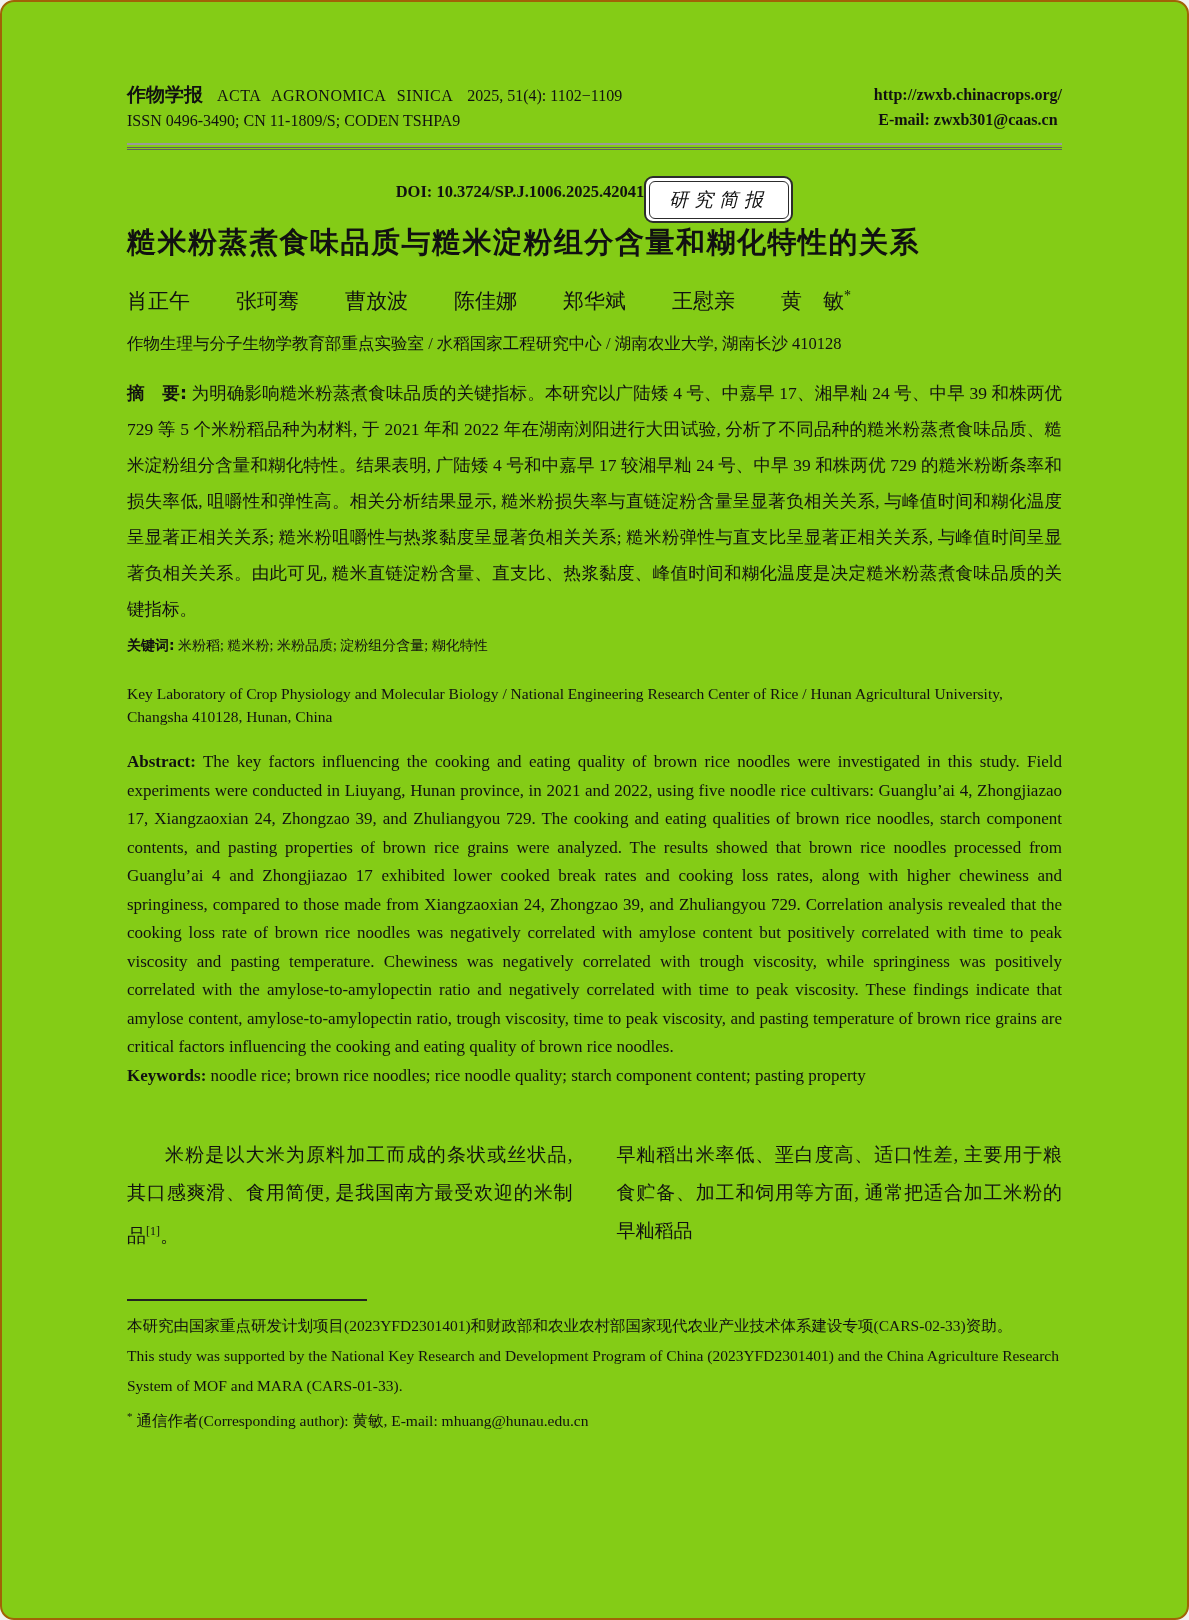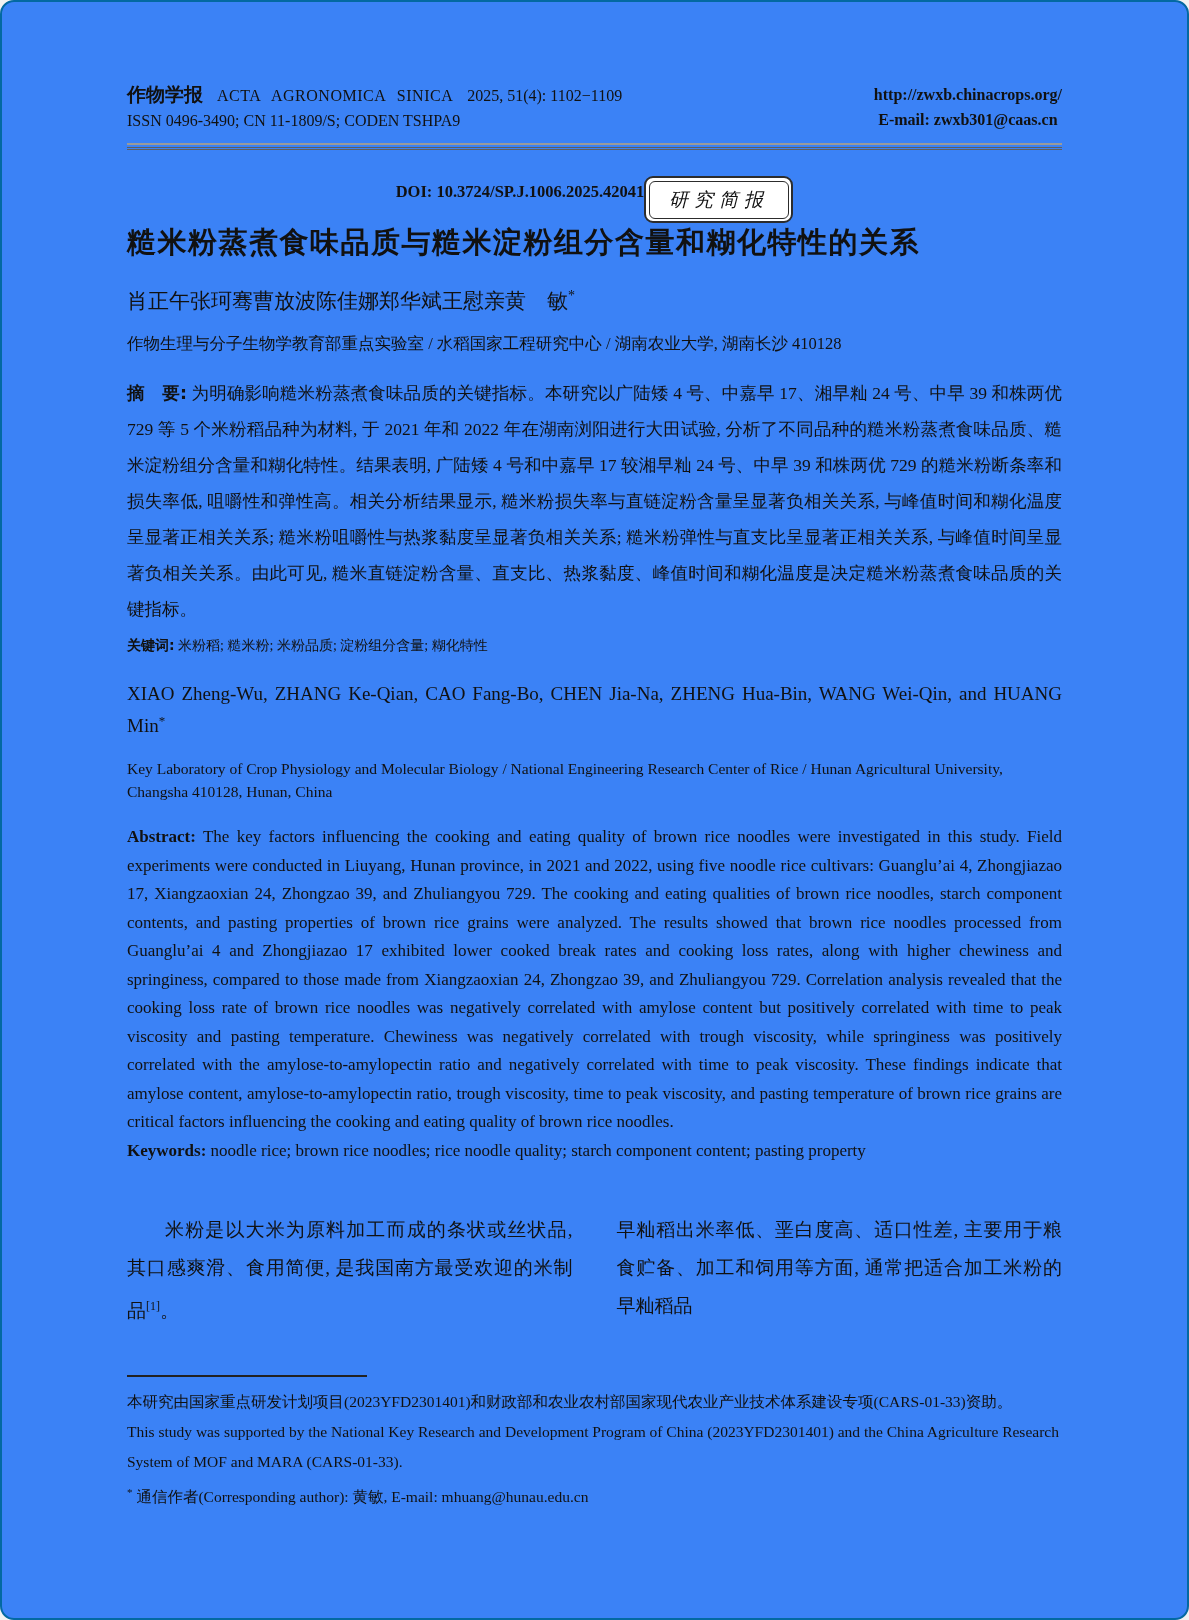--- a/index.html
+++ b/index.html
@@ -4,22 +4,22 @@
 <style>
   * { margin: 0; padding: 0; box-sizing: border-box; }
   html, body { background: #f2f2f2; }
   body { font-family: "Liberation Serif", "DejaVu Serif", serif; color: #111; }
 
   .page {
     position: relative;
     width: 1189px;
     height: 1620px;
     margin: 0 auto;
-    background: #3b82f6;
-    border: 2px solid #0369a1;
+    background: #84cc16;
+    border: 2px solid #a16207;
     border-radius: 14px;
     overflow: hidden;
   }
   .content { width: 935px; margin: 0 auto; padding-top: 80px; }
 
   
   .jheader { display: flex; justify-content: space-between; align-items: flex-start; }
   .jheader-left { font-size: 16px; line-height: 25px; }
   .jname-cn { font-family: "DejaVu Sans", "Liberation Sans", sans-serif; font-weight: bold; font-size: 19px; margin-right: 14px; }
   .jname-en { word-spacing: 7px; letter-spacing: 0.5px; }
@@ -28,21 +28,21 @@
   .double-rule { margin-top: 10px; height: 7px; border-top: 2px solid #9a9a9a; border-bottom: 3px double #5f5f5f; }
 
   
   .doi-row { margin-top: 26px; display: flex; justify-content: center; align-items: flex-start; }
   .doi { font-weight: bold; font-size: 16.5px; padding-top: 6px; }
   .badge { border: 2px solid #2c2c2c; border-radius: 9px; padding: 2.5px; background: #fff; }
   .badge-inner { border: 1.5px solid #2c2c2c; border-radius: 6px; padding: 5px 19px; font-size: 19px; letter-spacing: 6px; font-style: italic; }
 
   
   .title-cn { margin-top: 0; font-family: Liberation Sans, sans-serif; font-weight: bold; font-size: 29px; letter-spacing: 1.5px; }
-  .authors-cn { margin-top: 24px; font-size: 21px; display: flex; align-items: baseline; }
+  .authors-cn { margin-top: 24px; font-size: 21px; display: flex; gap: 46px; align-items: baseline; }
   .authors-cn sup { font-size: 14px; }
   .affil-cn { margin-top: 18px; font-size: 16.5px; }
 
   .abstract-cn { margin-top: 20px; font-size: 17.5px; line-height: 36px; text-align: justify; }
   .label-bold-cjk { font-family: "DejaVu Sans", "Liberation Sans", sans-serif; font-weight: bold; }
   .kw-cn { font-size: 14px; line-height: 36px; text-align: justify; }
 
   .title-en { margin-top: 44px; font-weight: bold; font-size: 23.5px; line-height: 34px; text-align: justify; }
   .authors-en { margin-top: 16px; font-size: 19px; line-height: 27px; text-align: justify; }
   .authors-en sup { font-size: 13px; }
@@ -110,23 +110,20 @@
       <span class="label-bold-cjk">摘　要:</span>
       <span>为明确影响糙米粉蒸煮食味品质的关键指标。本研究以广陆矮 4 号、中嘉早 17、湘早籼 24 号、中早 39 和株两优 729 等 5 个米粉稻品种为材料, 于 2021 年和 2022 年在湖南浏阳进行大田试验, 分析了不同品种的糙米粉蒸煮食味品质、糙米淀粉组分含量和糊化特性。结果表明, 广陆矮 4 号和中嘉早 17 较湘早籼 24 号、中早 39 和株两优 729 的糙米粉断条率和损失率低, 咀嚼性和弹性高。相关分析结果显示, 糙米粉损失率与直链淀粉含量呈显著负相关关系, 与峰值时间和糊化温度呈显著正相关关系; 糙米粉咀嚼性与热浆黏度呈显著负相关关系; 糙米粉弹性与直支比呈显著正相关关系, 与峰值时间呈显著负相关关系。由此可见, 糙米直链淀粉含量、直支比、热浆黏度、峰值时间和糊化温度是决定糙米粉蒸煮食味品质的关键指标。</span>
     </p>
 
     <p class="kw-cn">
       <span class="label-bold-cjk">关键词:</span>
       <span>米粉稻; 糙米粉; 米粉品质; 淀粉组分含量; 糊化特性</span>
     </p>
 
 
-    <div class="authors-en">
-      <span>XIAO Zheng-Wu, ZHANG Ke-Qian, CAO Fang-Bo, CHEN Jia-Na, ZHENG Hua-Bin, WANG Wei-Qin, and HUANG Min</span><sup>*</sup>
-    </div>
 
     <div class="affil-en">Key Laboratory of Crop Physiology and Molecular Biology / National Engineering Research Center of Rice / Hunan Agricultural University, Changsha 410128, Hunan, China</div>
 
     <p class="abstract-en">
       <b>Abstract:</b>
       <span>The key factors influencing the cooking and eating quality of brown rice noodles were investigated in this study. Field experiments were conducted in Liuyang, Hunan province, in 2021 and 2022, using five noodle rice cultivars: Guanglu’ai 4, Zhongjiazao 17, Xiangzaoxian 24, Zhongzao 39, and Zhuliangyou 729. The cooking and eating qualities of brown rice noodles, starch component contents, and pasting properties of brown rice grains were analyzed. The results showed that brown rice noodles processed from Guanglu’ai 4 and Zhongjiazao 17 exhibited lower cooked break rates and cooking loss rates, along with higher chewiness and springiness, compared to those made from Xiangzaoxian 24, Zhongzao 39, and Zhuliangyou 729. Correlation analysis revealed that the cooking loss rate of brown rice noodles was negatively correlated with amylose content but positively correlated with time to peak viscosity and pasting temperature. Chewiness was negatively correlated with trough viscosity, while springiness was positively correlated with the amylose-to-amylopectin ratio and negatively correlated with time to peak viscosity. These findings indicate that amylose content, amylose-to-amylopectin ratio, trough viscosity, time to peak viscosity, and pasting temperature of brown rice grains are critical factors influencing the cooking and eating quality of brown rice noodles.</span>
     </p>
 
     <p class="kw-en">
       <b>Keywords:</b>
@@ -140,21 +137,21 @@
         </p>
       </div>
       <div class="col">
         <p>早籼稻出米率低、垩白度高、适口性差, 主要用于粮食贮备、加工和饲用等方面, 通常把适合加工米粉的早籼稻品</p>
       </div>
     </div>
 
     <div class="footnote">
       <div class="fn-rule"></div>
       <div class="fn-text">
-        <div>本研究由国家重点研发计划项目(2023YFD2301401)和财政部和农业农村部国家现代农业产业技术体系建设专项(CARS-01-33)资助。</div>
+        <div>本研究由国家重点研发计划项目(2023YFD2301401)和财政部和农业农村部国家现代农业产业技术体系建设专项(CARS-02-33)资助。</div>
         <div>This study was supported by the National Key Research and Development Program of China (2023YFD2301401) and the China Agriculture Research System of MOF and MARA (CARS-01-33).</div>
         <div><sup>*</sup> <span>通信作者(Corresponding author): 黄敏, E-mail: mhuang@hunau.edu.cn</span></div>
 
       </div>
     </div>
 
   </div>
 </div>
 
 </body></html>

